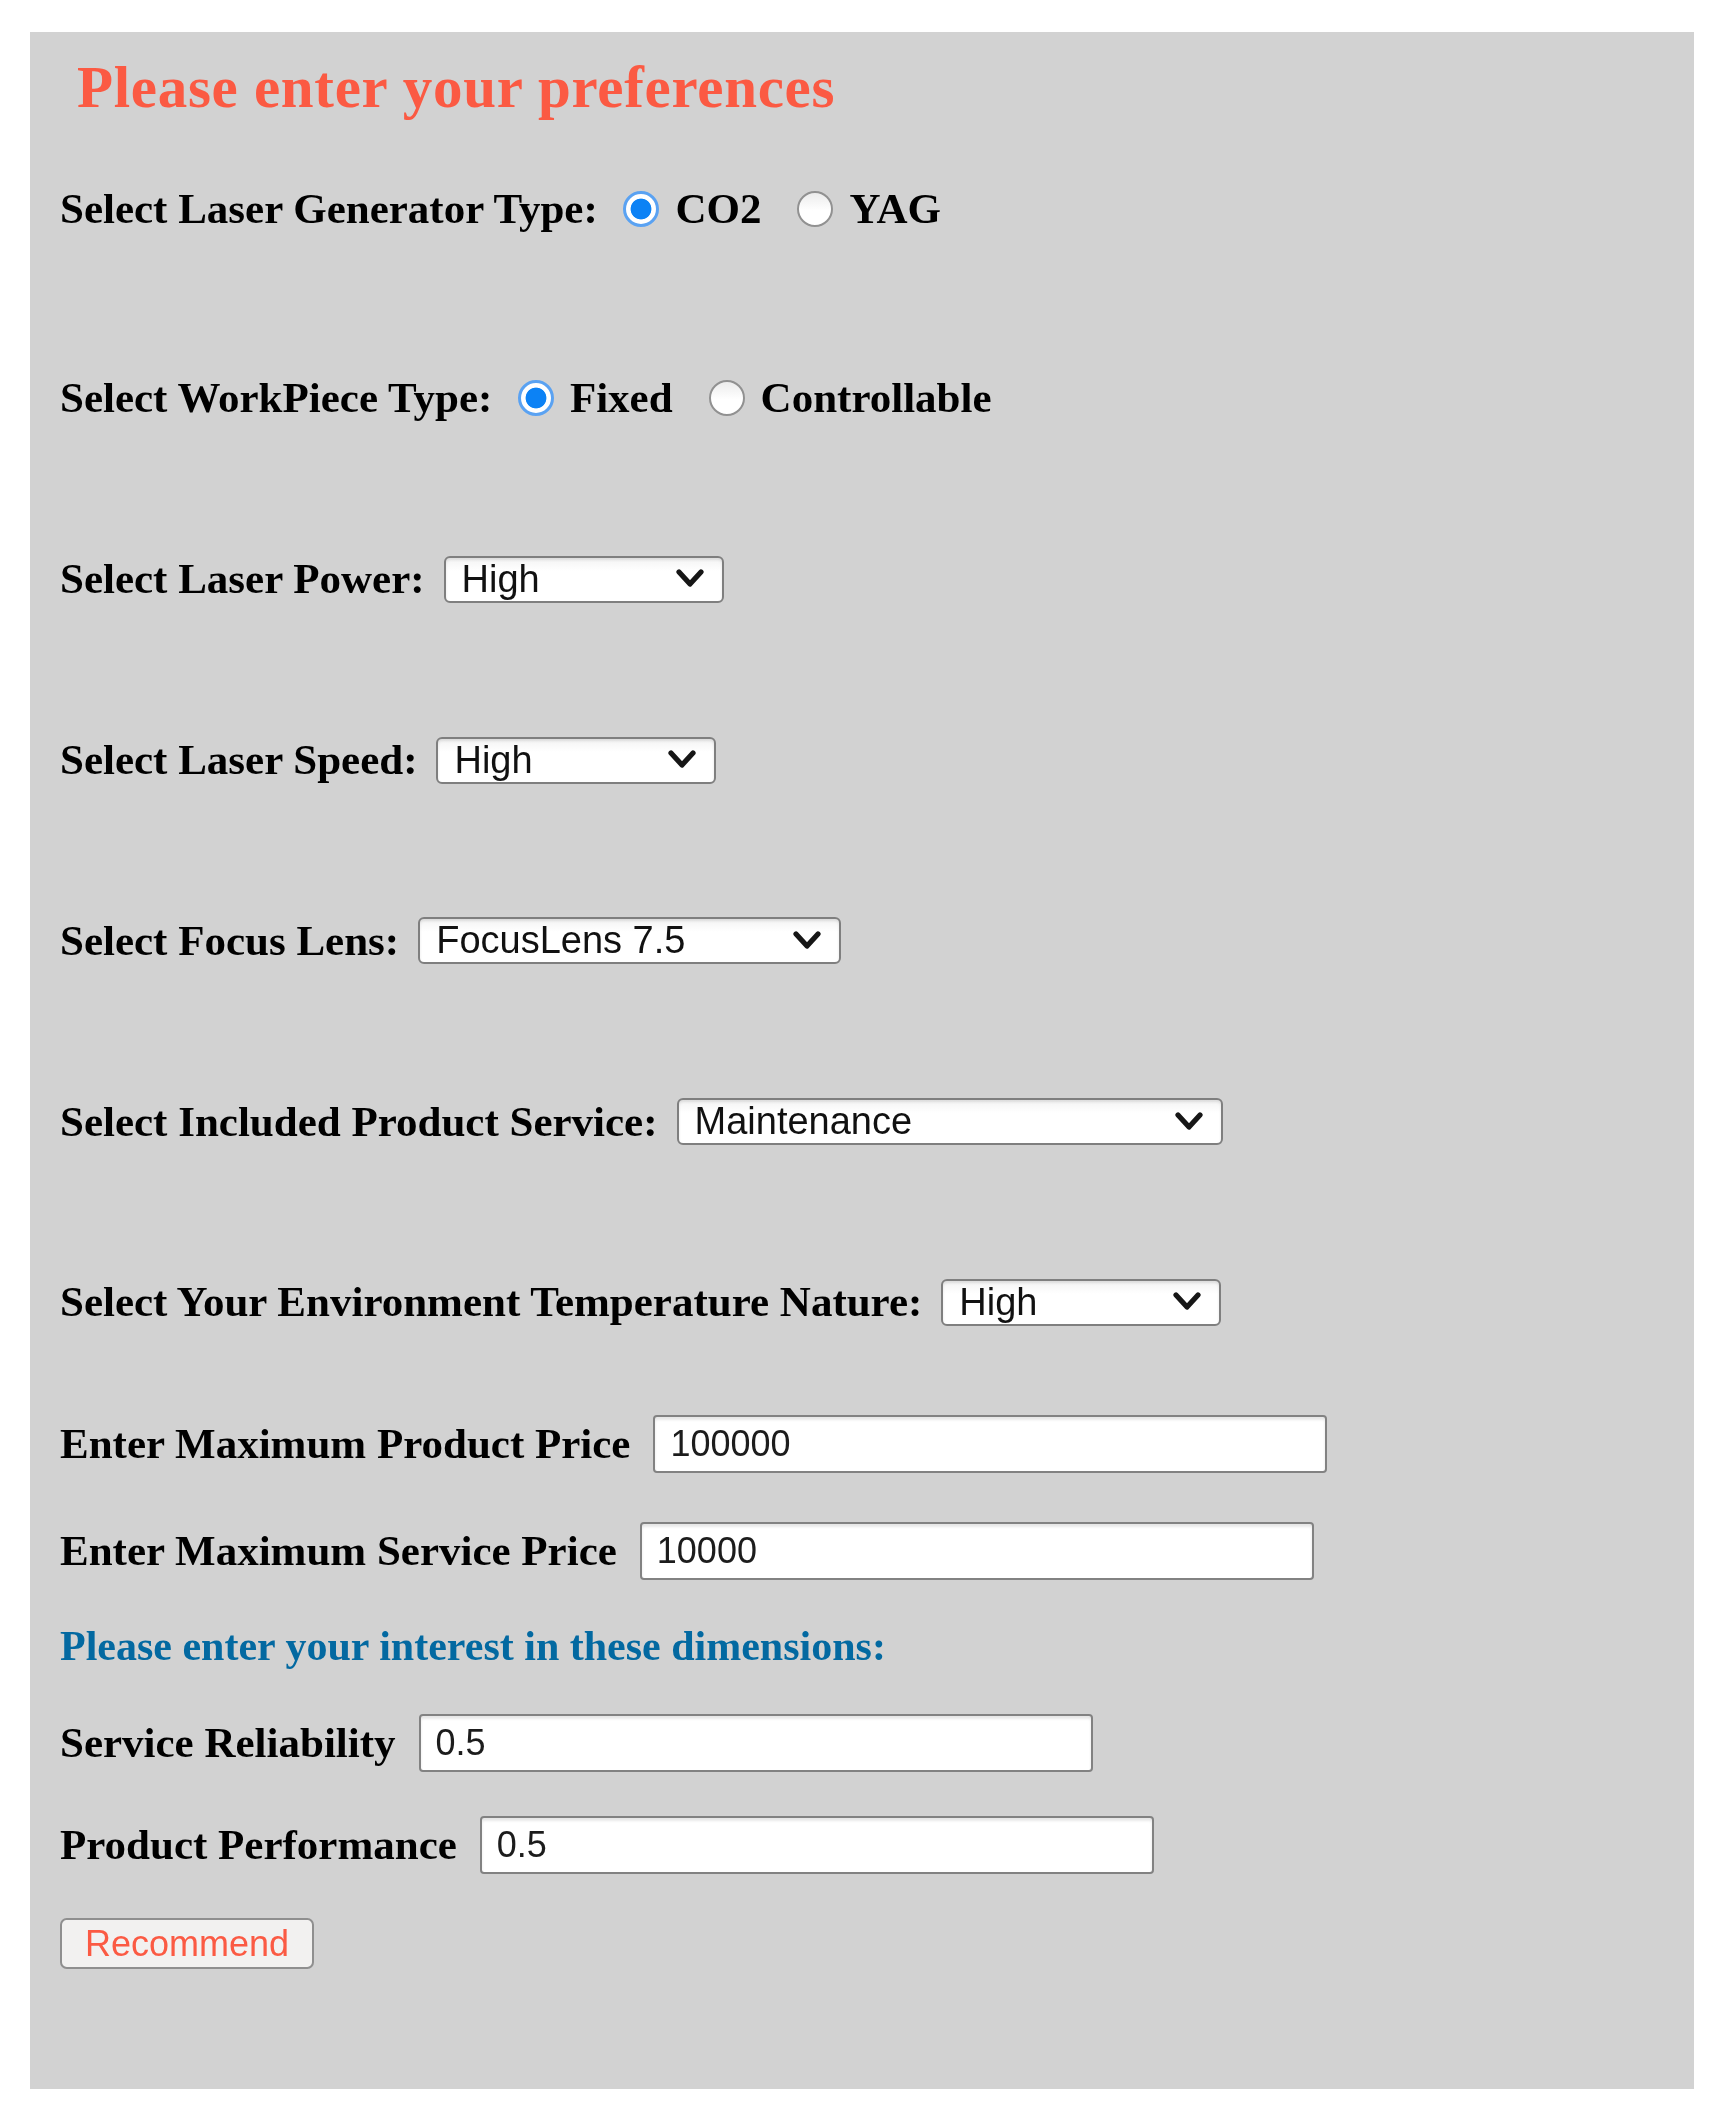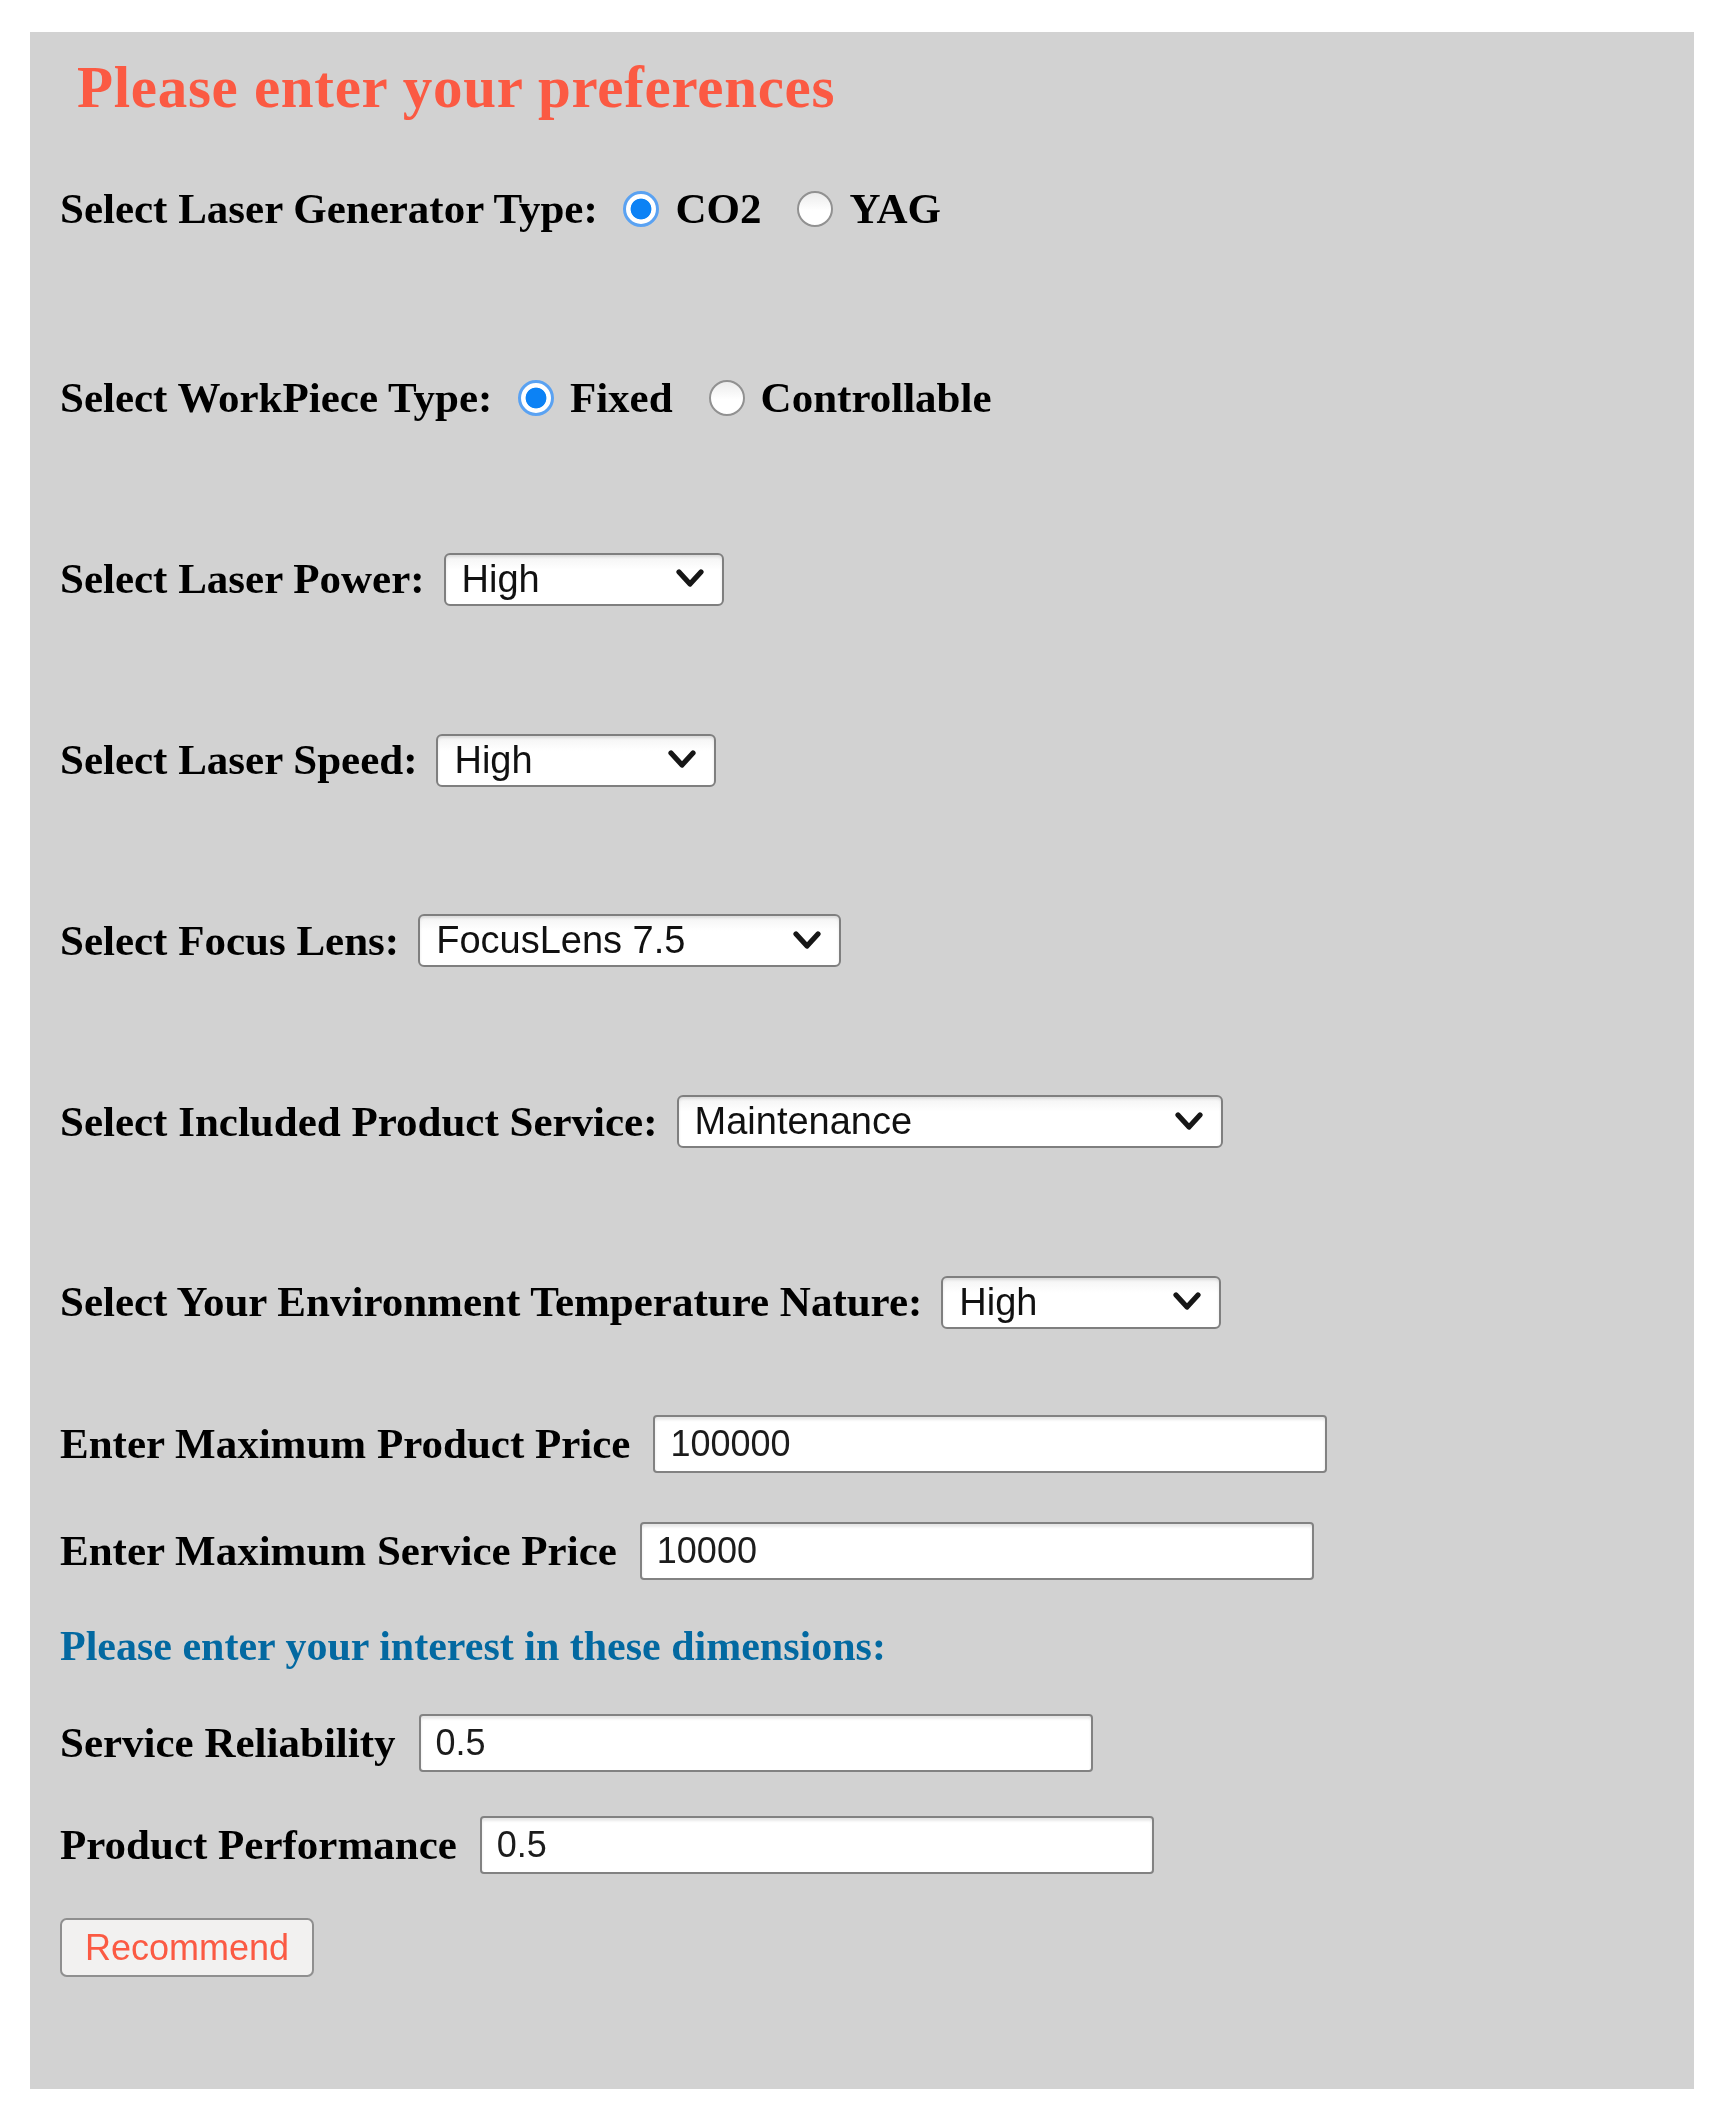--- a/index.html
+++ b/index.html
@@ -53,21 +53,21 @@
   .radio.unchecked {
     border: 2.7px solid #919191;
     background: linear-gradient(180deg, #ececec, #ffffff 55%);
   }
   
   .select {
     display: flex;
     align-items: center;
     justify-content: space-between;
     box-sizing: border-box;
-    height: 53px;
+    height: 47px;
     background: linear-gradient(180deg, #f3f3f3, #ffffff 30%);
     border: 2px solid #7f7f7f;
     border-radius: 6px;
     padding: 0 15px 0 16px;
     margin-left: 19px;
     font-family: "Liberation Sans", "DejaVu Sans", sans-serif;
     font-size: 38px;
     color: #111111;
     cursor: pointer;
     box-shadow: inset 0 2px 2.7px rgba(0,0,0,0.10);
@@ -96,21 +96,21 @@
     outline: none;
   }
   .interest {
     font-weight: 700;
     font-size: 42px;
     color: #0369a1;
     margin: 0;
   }
   
   .btn {
-    height: 59px;
+    height: 51px;
     padding: 0 23px;
     background: #f2f1f0;
     border: 2.7px solid #8f8f8f;
     border-radius: 6.7px;
     font-family: "Liberation Sans", "DejaVu Sans", sans-serif;
     font-size: 36px;
     color: #fb5a43;
     cursor: pointer;
   }
   

